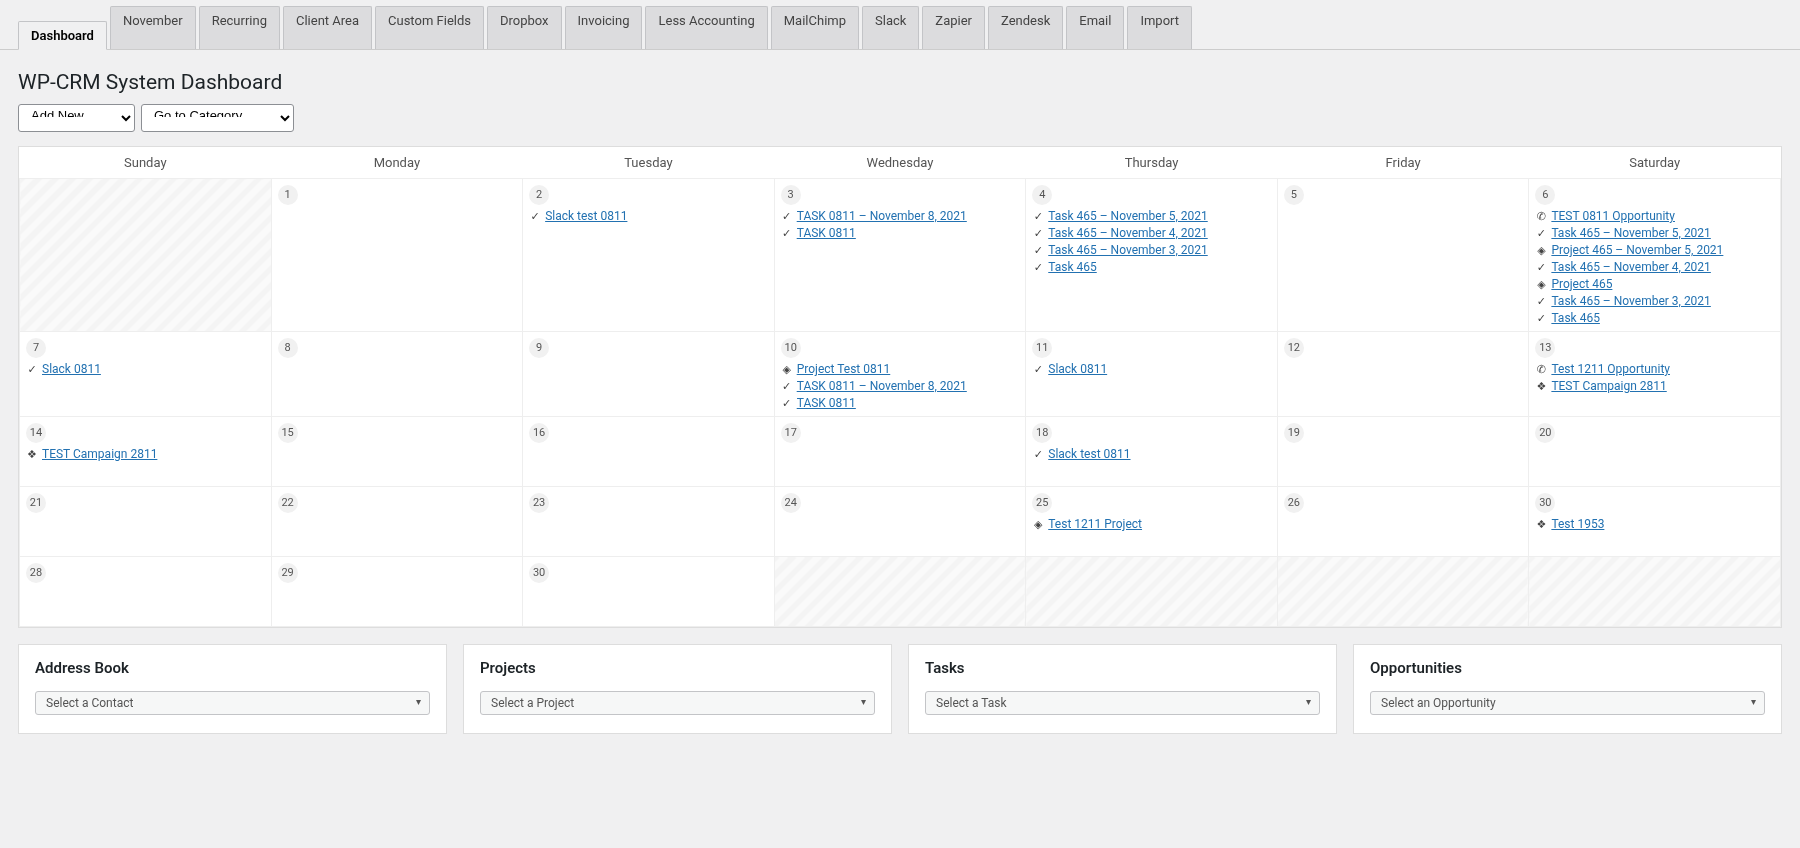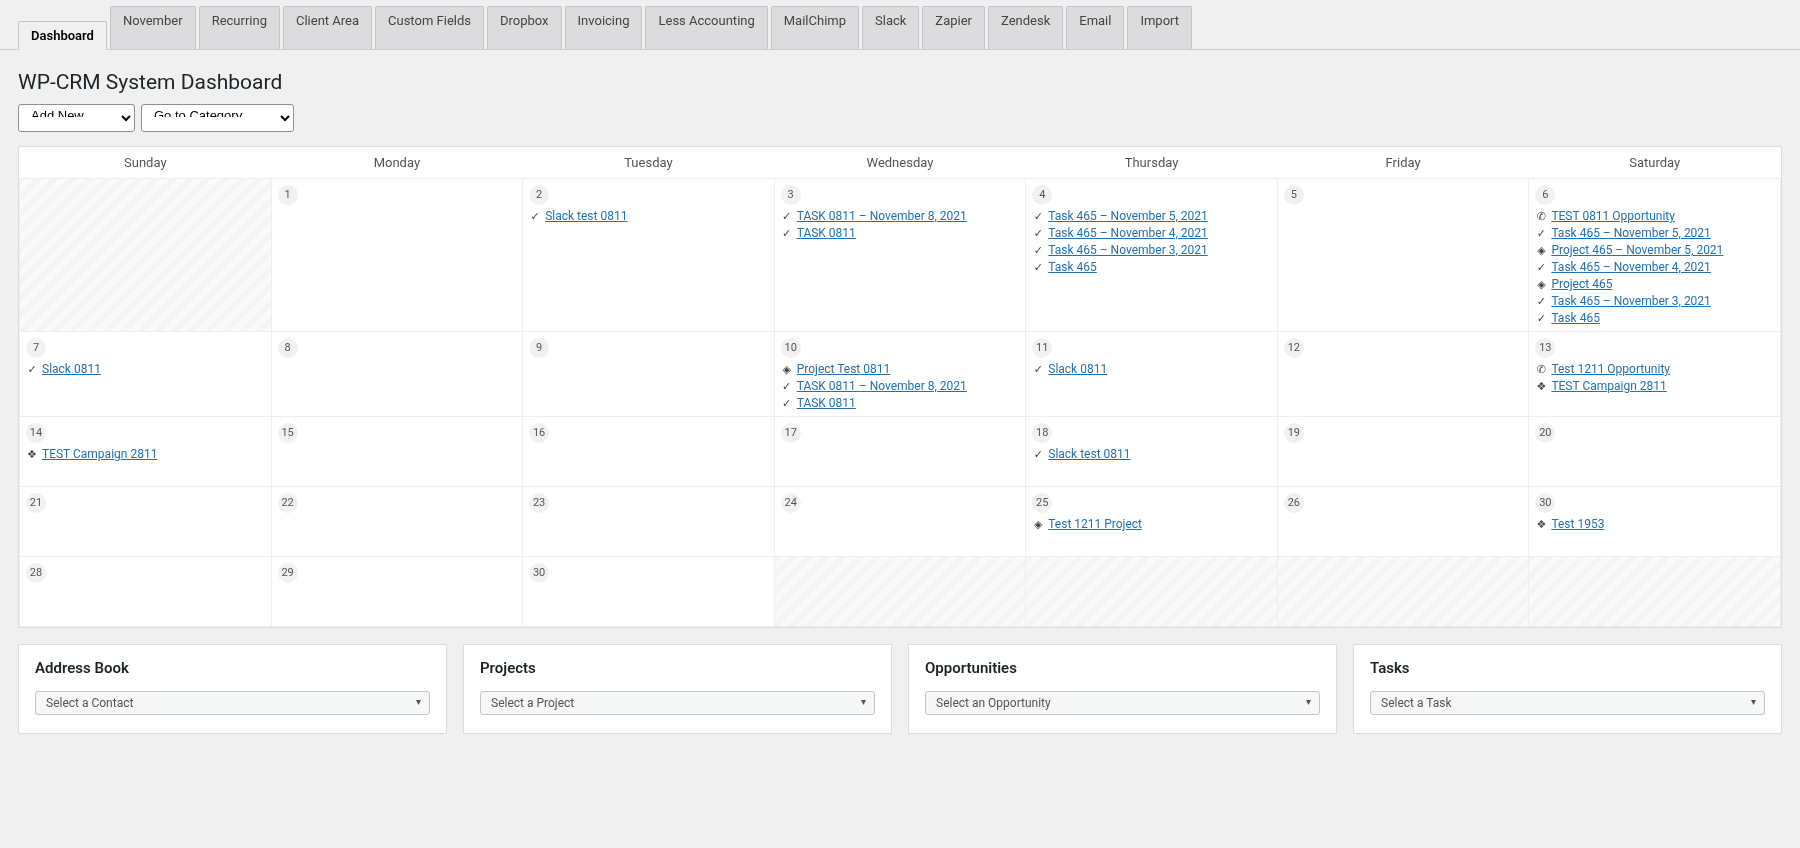--- a/index.html
+++ b/index.html
@@ -386,21 +386,21 @@
   <div class="box-row">
     <div class="box">
       <h2>Address Book</h2>
       <div class="combo">Select a Contact</div>
     </div>
     <div class="box">
       <h2>Projects</h2>
       <div class="combo">Select a Project</div>
     </div>
     <div class="box">
+      <h2>Tasks</h2>
+      <div class="combo">Select a Task</div>
+    </div>
+    <div class="box">
       <h2>Opportunities</h2>
       <div class="combo">Select an Opportunity</div>
     </div>
-    <div class="box">
-      <h2>Tasks</h2>
-      <div class="combo">Select a Task</div>
-    </div>
   </div>
 </div>
 
 </body></html>

